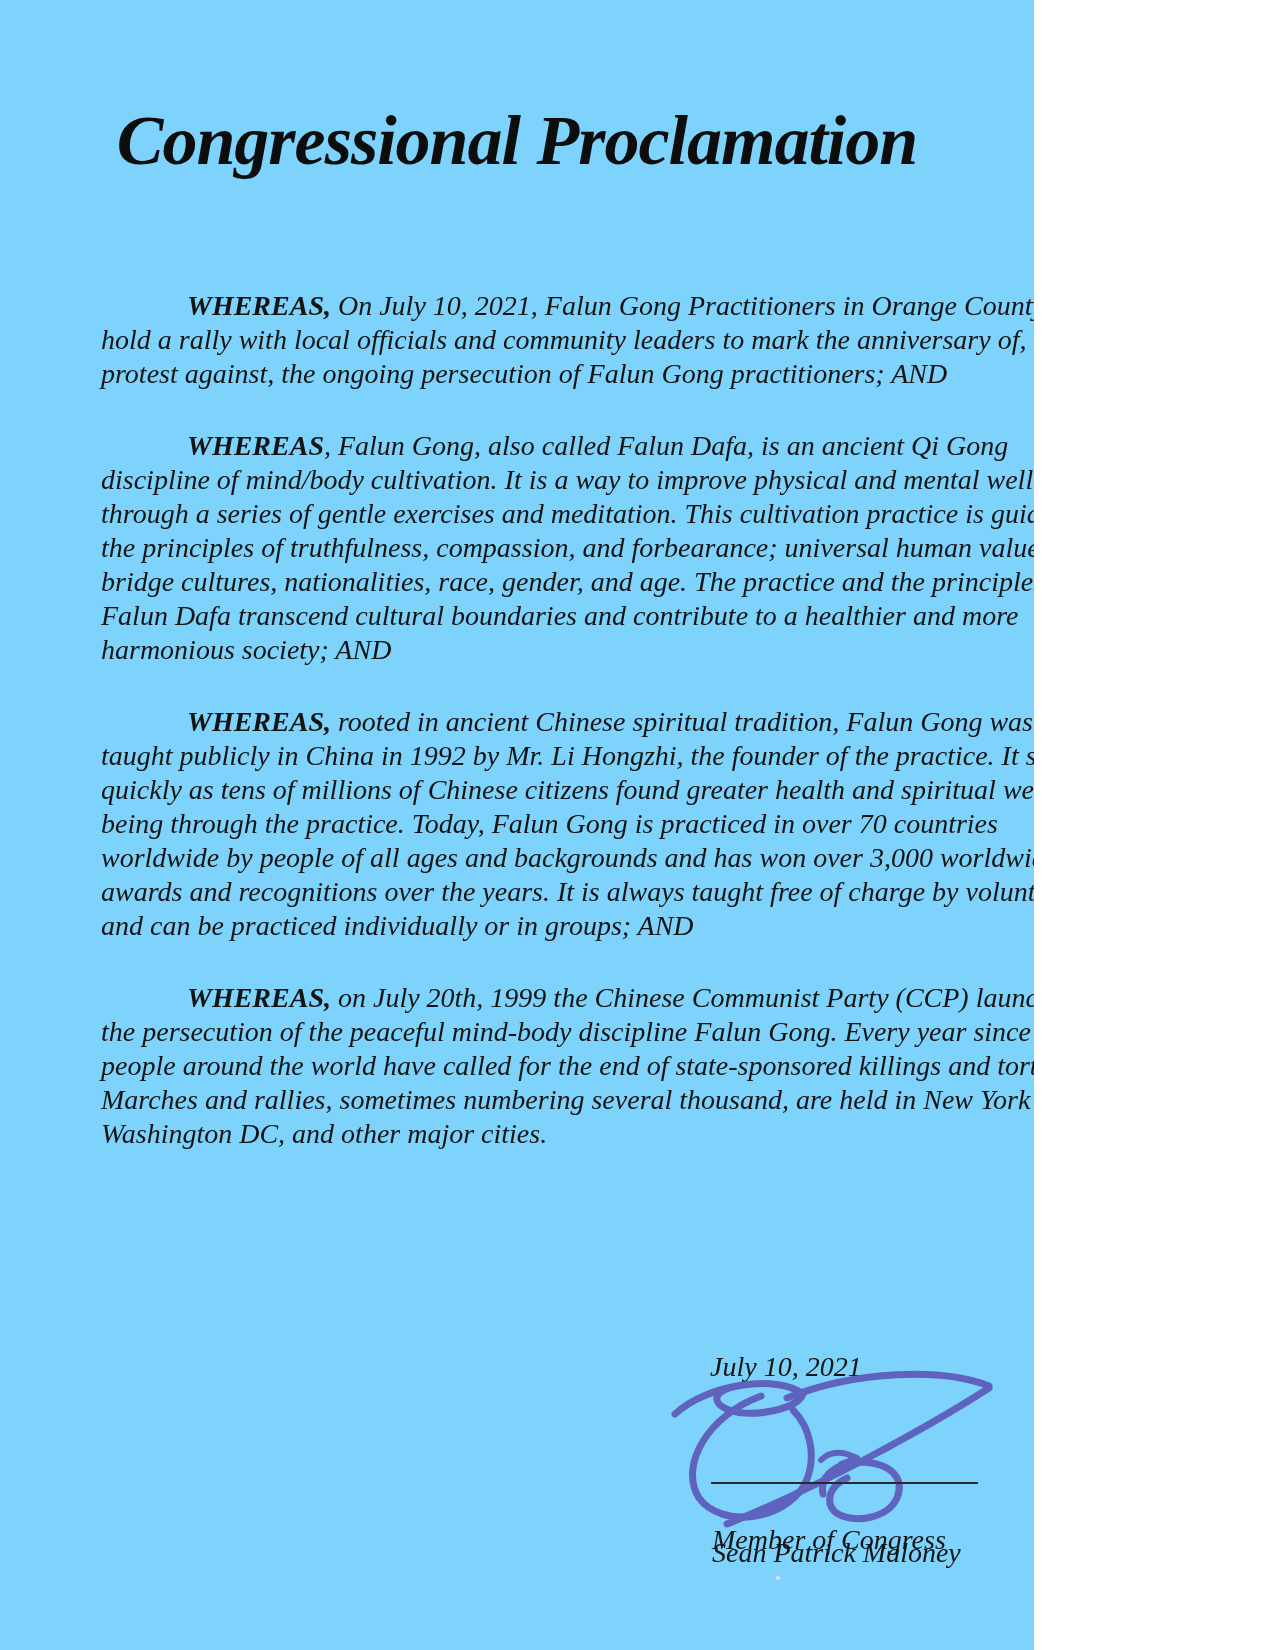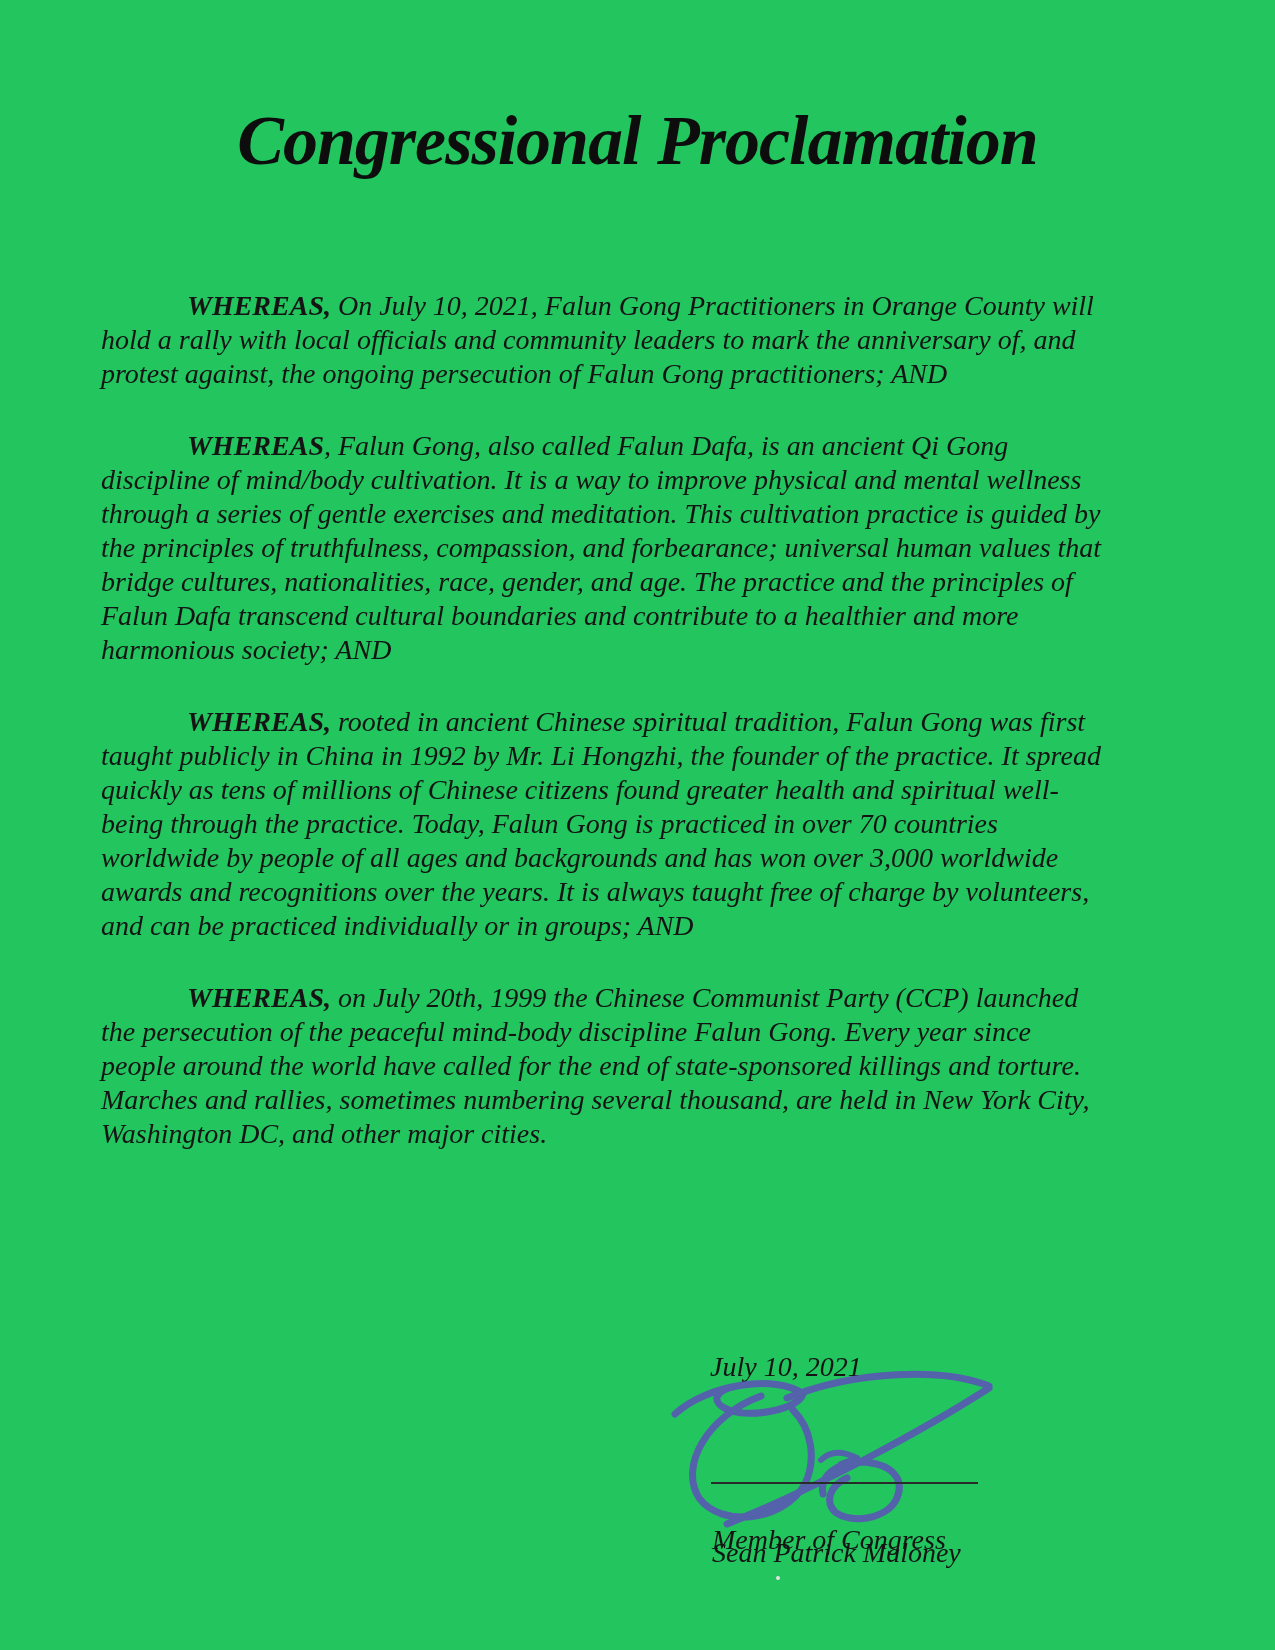--- a/index.html
+++ b/index.html
@@ -2,23 +2,23 @@
 <html><head>
 <meta charset="utf-8">
 <style>
   html, body {
     margin: 0;
     padding: 0;
     background: #ffffff;
   }
   .page {
     position: relative;
-    width: 1275px;
+    width: 1034px;
     height: 1650px;
-    background: #22c55e;
+    background: #7dd3fc;
     overflow: hidden;
     font-family: "Liberation Serif", "DejaVu Serif", serif;
     font-style: italic;
     color: #141414;
   }
   .doc-title {
     padding-top: 106px;
     text-align: center;
     font-size: 70px;
     line-height: 1.0;

